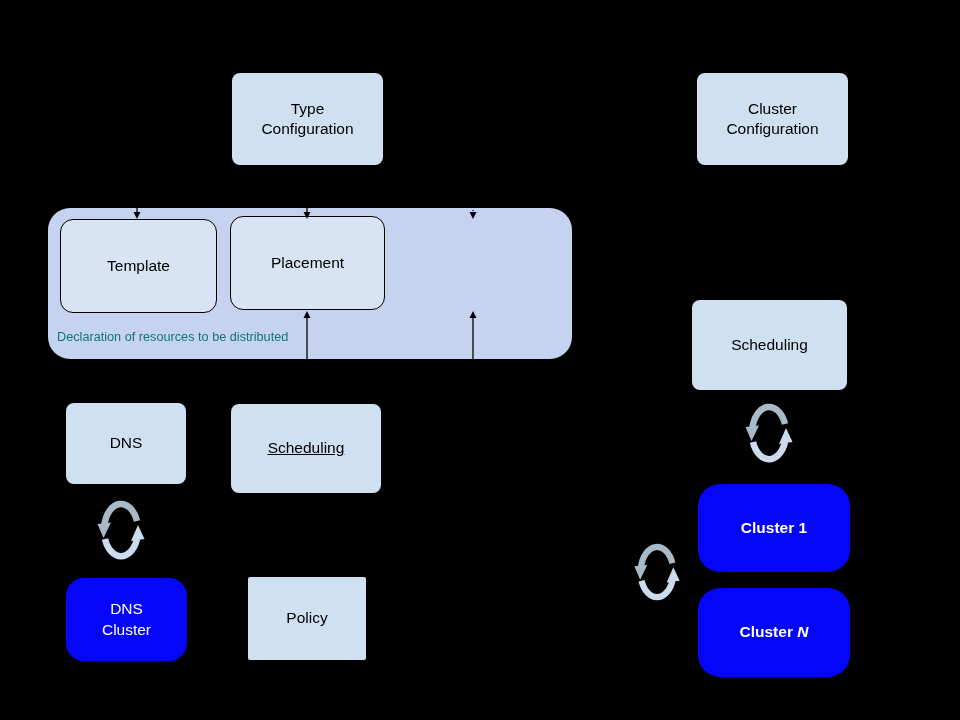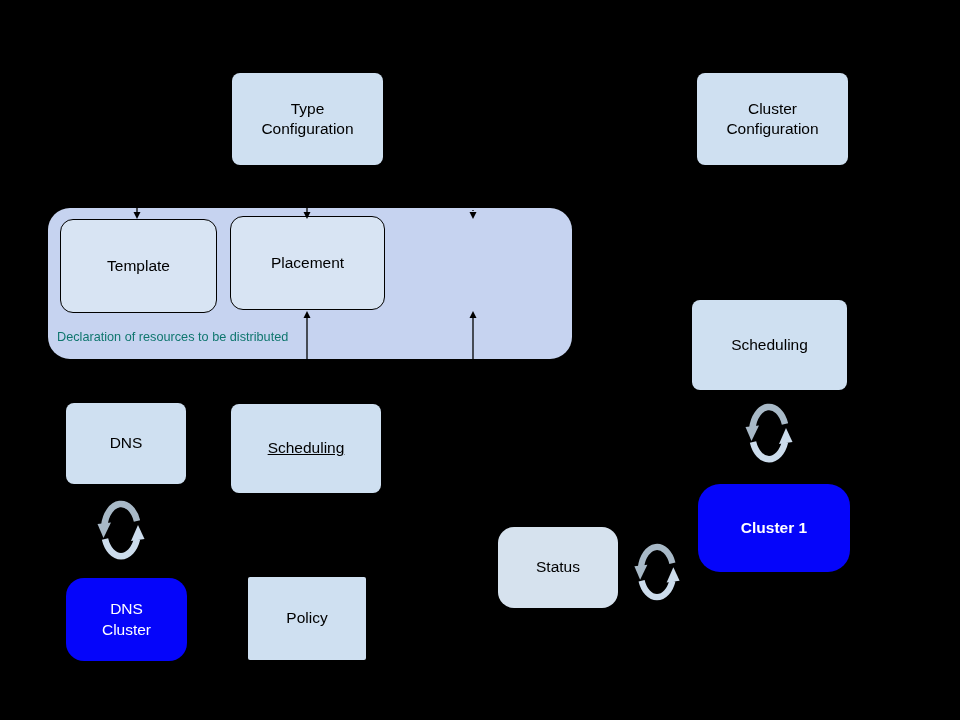--- a/index.html
+++ b/index.html
@@ -139,22 +139,22 @@
   </div>
 
   <svg class="cycle" style="left:742px;top:396px" width="54" height="74" viewBox="0 0 54 74">
       <use href="#cycle-glyph"></use>
     </svg>
 
   <div class="node blue cluster1">
     <div>Cluster 1</div>
   </div>
 
+  <div class="node blue clusterN">
+    <div><span>Cluster</span> <span class="italic">N</span></div>
+  </div>
 
-  <div class="node statusbox status">
-    <div>Status</div>
-  </div>
 
   <svg class="cycle" style="left:631px;top:536px" width="52" height="72" viewBox="0 0 54 74">
       <use href="#cycle-glyph"></use>
     </svg>
 
 </div>
 
 </body></html>

